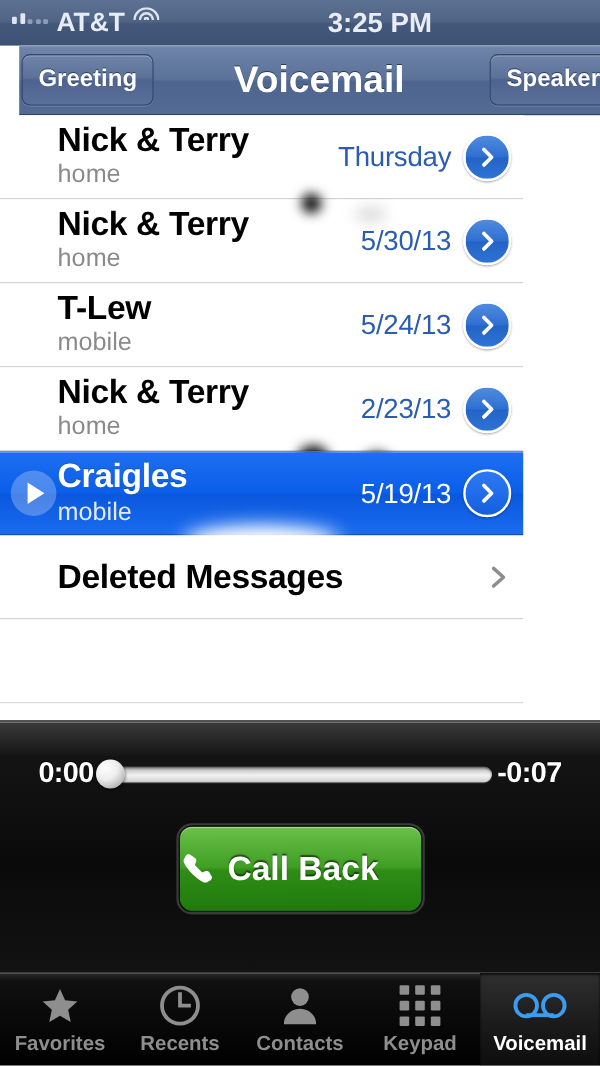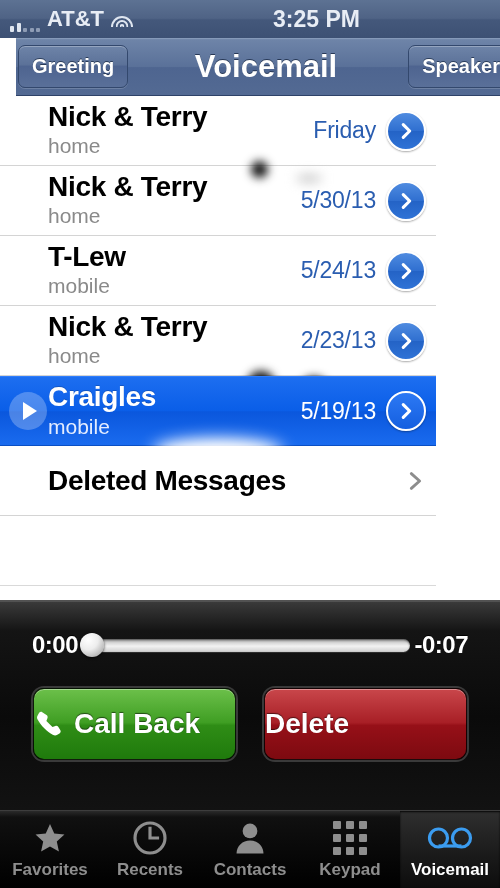--- a/index.html
+++ b/index.html
@@ -12,21 +12,21 @@
   }
   #screen { position:relative; width:500px; height:888px; background:#fff; overflow:hidden; }
 
   
   .statusbar {
     position:absolute; top:0; left:0; width:500px; height:38px;
     background:linear-gradient(to bottom,#5d7293 0%,#4f6385 48%,#44587b 52%,#3d5174 100%);
     display:flex; align-items:center; color:#e8edf5;
     font-size:23px; font-weight:bold;
   }
-  .sb-left { display:flex; align-items:flex-end; padding-left:10px; gap:7px; flex:0 0 auto; }
+  .sb-left { display:flex; align-items:flex-start; padding-left:10px; gap:7px; flex:0 0 auto; }
   .sb-center { flex:1; text-align:center; letter-spacing:0px; }
   .sb-right { display:flex; align-items:center; gap:9px; padding-right:10px; flex:0 0 auto; }
   .sigbars { display:flex; align-items:flex-end; gap:2.5px; height:14px; }
   .sigbars i { display:block; width:4px; border-radius:1px; background:#dfe6f0; }
   .sigbars i.dot { background:#8e9cb5; }
   .sigbars i:nth-child(1){height:6px;}
   .sigbars i:nth-child(2){height:9px;}
   .sigbars i:nth-child(3){height:4px;}
   .sigbars i:nth-child(4){height:4px;}
   .sigbars i:nth-child(5){height:4px;}
@@ -216,21 +216,21 @@
 
     <div class="row">
       <div class="row-text">
         <div class="row-name">Nick &amp; Terry</div>
         <div class="row-sub">home</div>
         <span class="redact">
           <span class="blob" style="left:203px;top:2px;width:17px;height:17px;"></span>
           <span class="blob light" style="left:248px;top:16px;width:26px;height:7px;"></span>
         </span>
       </div>
-      <div class="row-date">Friday</div>
+      <div class="row-date">Thursday</div>
       <div class="disc">
         <svg viewBox="0 0 24 24" width="22" height="22">
           <path d="M9 5 L16 12 L9 19" fill="none" stroke="#fff" stroke-width="3.4" stroke-linecap="round" stroke-linejoin="round"></path>
         </svg>
       </div>
     </div>
 
     <div class="row">
       <div class="row-text">
         <div class="row-name">Nick &amp; Terry</div>
@@ -315,23 +315,20 @@
       </div>
       <span class="time">-0:07</span>
     </div>
     <div class="btnrow">
       <button class="actbtn call">
         <svg class="phone-ico" viewBox="0 0 24 24">
           <path d="M6.6 2.5c-.9-.5-2 -.2-2.6.7L2.8 5.3c-.6.9-.5 2.1.2 3.3 1.2 2.2 3 4.6 5.2 6.8 2.2 2.2 4.6 4 6.8 5.2 1.2.7 2.4.8 3.3.2l2.1-1.2c.9-.6 1.2-1.7.7-2.6l-1.6-2.7c-.5-.8-1.5-1.1-2.4-.8l-2.3.9-4.9-4.9.9-2.3c.3-.9 0-1.9-.8-2.4z" fill="#fff"></path>
         </svg>
         <span>Call Back</span>
       </button>
-      <button class="actbtn del">
-        <span>Delete</span>
-      </button>
     </div>
   </div>
 
   <div class="tabbar">
 
     <div class="tab">
       <span class="tab-ico">
         <svg width="36" height="34" viewBox="0 0 24 24">
           <path d="M12 2.2 L15 8.8 L22.2 9.6 L16.8 14.5 L18.3 21.6 L12 18 L5.7 21.6 L7.2 14.5 L1.8 9.6 L9 8.8 Z" fill="#8e8e8e"></path>
         </svg>

